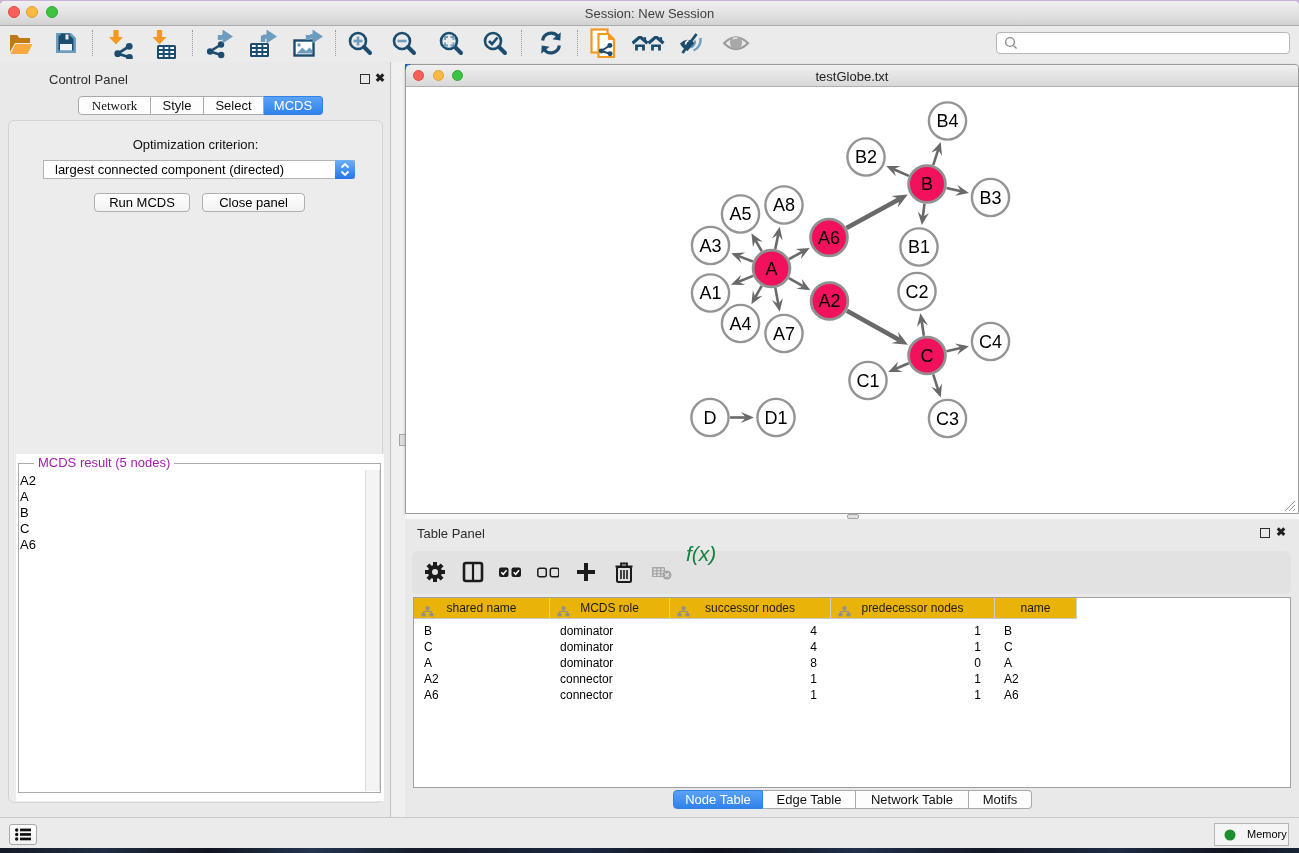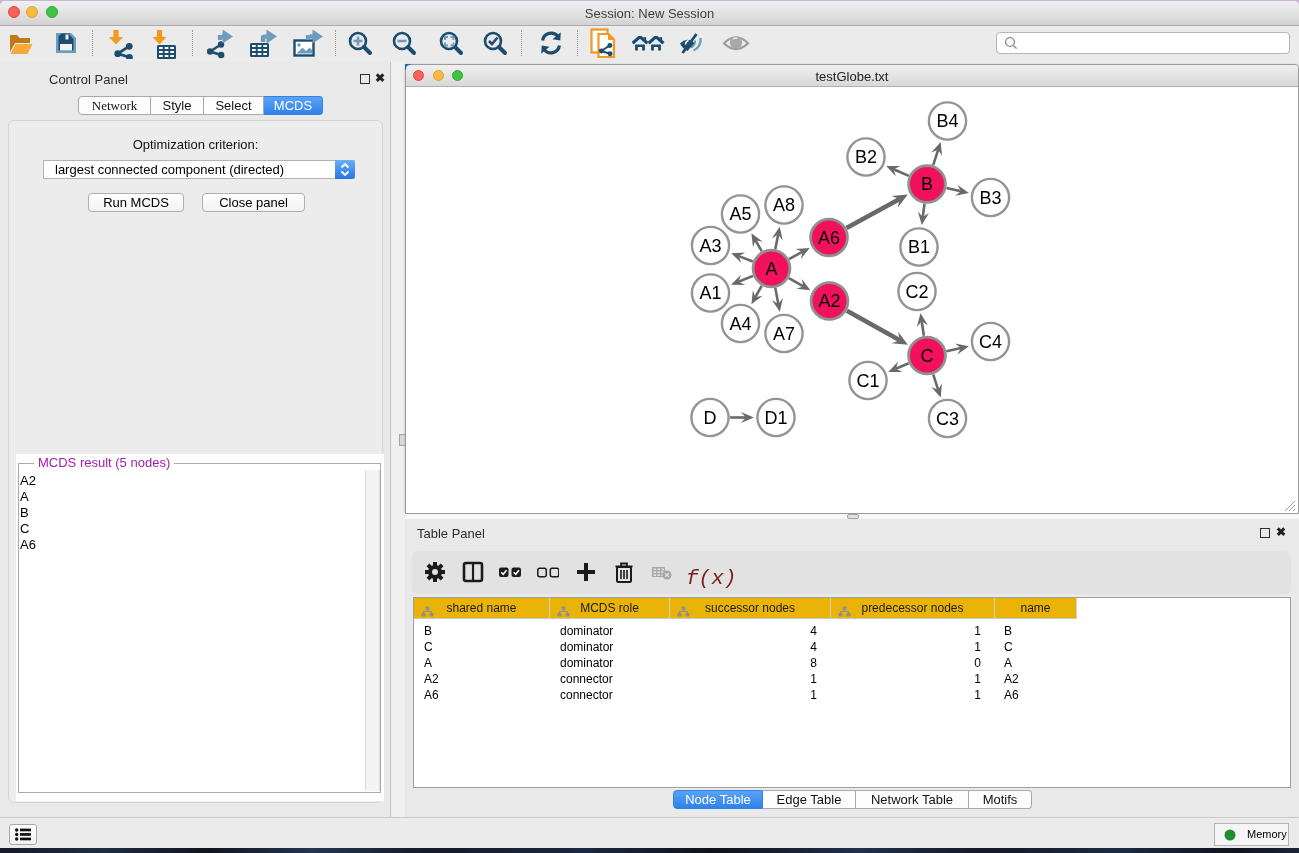--- a/index.html
+++ b/index.html
@@ -204,21 +204,21 @@
       <div class="tab first" style="width:73px;font-family:Liberation Serif, serif;">Network</div>
       <div class="tab" style="width:53px;">Style</div>
       <div class="tab" style="width:60px;">Select</div>
       <div class="tab last sel" style="width:59px;">MCDS</div>
     </div>
   <div class="abs" id="opt-label">Optimization criterion:</div>
   <div class="abs" id="dd">largest connected component (directed)<div class="abs" id="dd-btn"><svg width="20" height="19" viewBox="0 0 20 19">
           <path d="M6.5 7.5 L10 4 L13.5 7.5" fill="none" stroke="#fff" stroke-width="1.8"></path>
           <path d="M6.5 11.5 L10 15 L13.5 11.5" fill="none" stroke="#fff" stroke-width="1.8"></path>
         </svg></div></div>
-  <div class="abs btn" style="left:88px;top:131px;width:96px;">Run MCDS</div>
+  <div class="abs btn" style="left:94px;top:131px;width:96px;">Run MCDS</div>
   <div class="abs btn" style="left:202px;top:131px;width:103px;">Close panel</div>
   <div class="abs" id="res-white">
     <div class="abs" id="res-group"></div>
     <div class="abs" id="res-title">MCDS result (5 nodes)</div>
     <div class="abs" id="res-list">A2<br>A<br>B<br>C<br>A6</div>
     <div class="abs" id="res-scroll"></div>
   </div>
 </div>
 <div class="abs" id="vsplit"></div>
 <div class="abs" id="vgrab"></div>
@@ -367,21 +367,21 @@
       <rect x="2.5" y="13.3" width="2.6" height="1.7" fill="#e2e2e2"></rect>
       <rect x="6.4" y="7.5" width="2.6" height="1.7" fill="#e2e2e2"></rect>
       <rect x="6.4" y="10.4" width="2.6" height="1.7" fill="#e2e2e2"></rect>
       <rect x="6.4" y="13.3" width="2.6" height="1.7" fill="#e2e2e2"></rect>
       <rect x="10.3" y="7.5" width="2.6" height="1.7" fill="#e2e2e2"></rect>
       <rect x="10.3" y="10.4" width="2.6" height="1.7" fill="#e2e2e2"></rect>
       <rect x="10.3" y="13.3" width="2.6" height="1.7" fill="#e2e2e2"></rect>
       <circle cx="16" cy="14" r="4.5" fill="#a6a6a6"></circle>
       <path d="M14.2 12.2 L17.8 15.8 M17.8 12.2 L14.2 15.8" stroke="#e2e2e2" stroke-width="1.4"></path>
     </svg>
-    <div class="abs" style="left:281px;top:48px;font-family:Liberation Mono, monospace;font-style:italic;font-size:21px;color:#7f1d1d;">f(x)</div>
+    <div class="abs" style="left:281px;top:23px;font-family:Liberation Sans, sans-serif;font-style:italic;font-size:21px;color:#15803d;">f(x)</div>
   <div class="abs" id="tbl">
     <div class="abs th" style="left:0px;width:136px;">shared name</div>
       <div class="abs" style="left:7px;top:5px;"><svg width="13" height="11" viewBox="0 0 13 11">
           <rect x="4.5" y="0.5" width="4" height="3.4" fill="#8f8f8f"></rect>
           <rect x="0.5" y="7" width="4" height="3.4" fill="#8f8f8f"></rect>
           <rect x="8.5" y="7" width="4" height="3.4" fill="#8f8f8f"></rect>
           <path d="M6.5 4 L6.5 5.5 M2.5 7 L2.5 5.5 L10.5 5.5 L10.5 7" fill="none" stroke="#8f8f8f" stroke-width="1"></path>
         </svg></div>
       <div class="abs th" style="left:136px;width:120px;">MCDS role</div>
       <div class="abs" style="left:143px;top:5px;"><svg width="13" height="11" viewBox="0 0 13 11">

